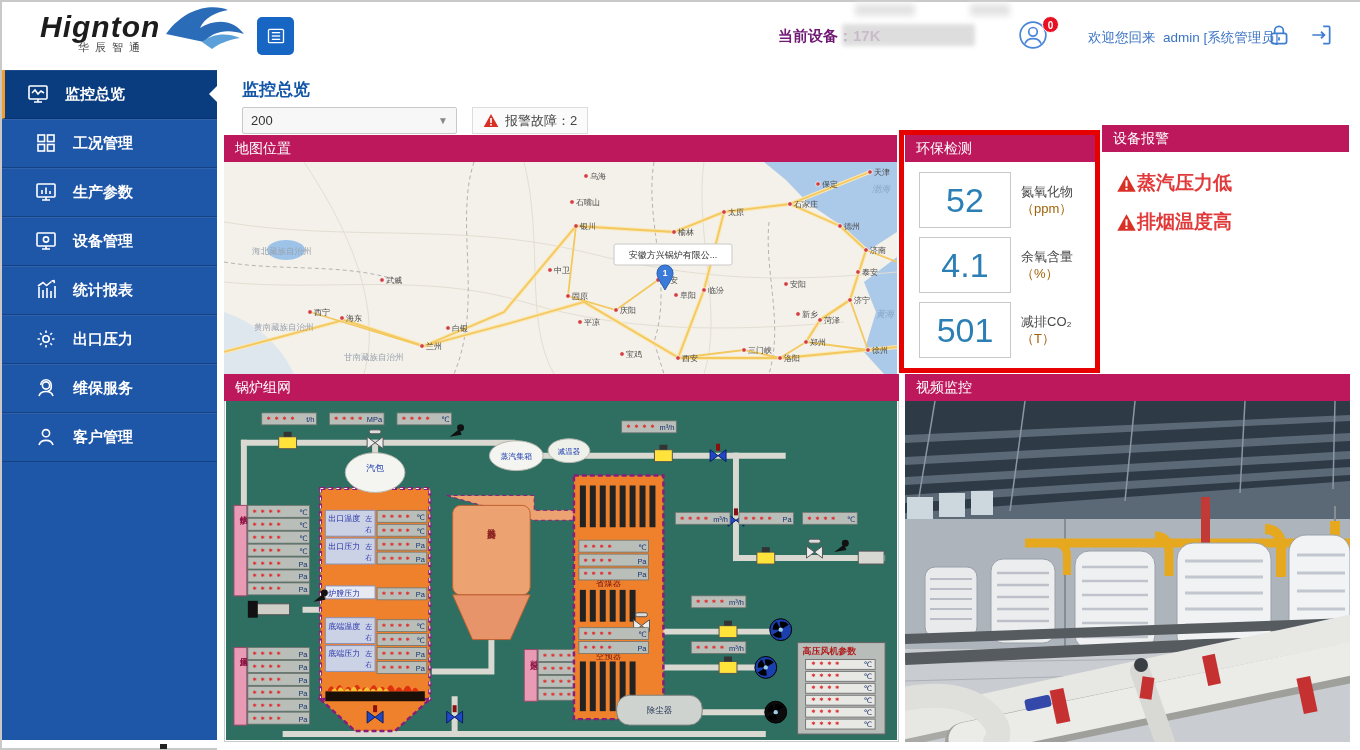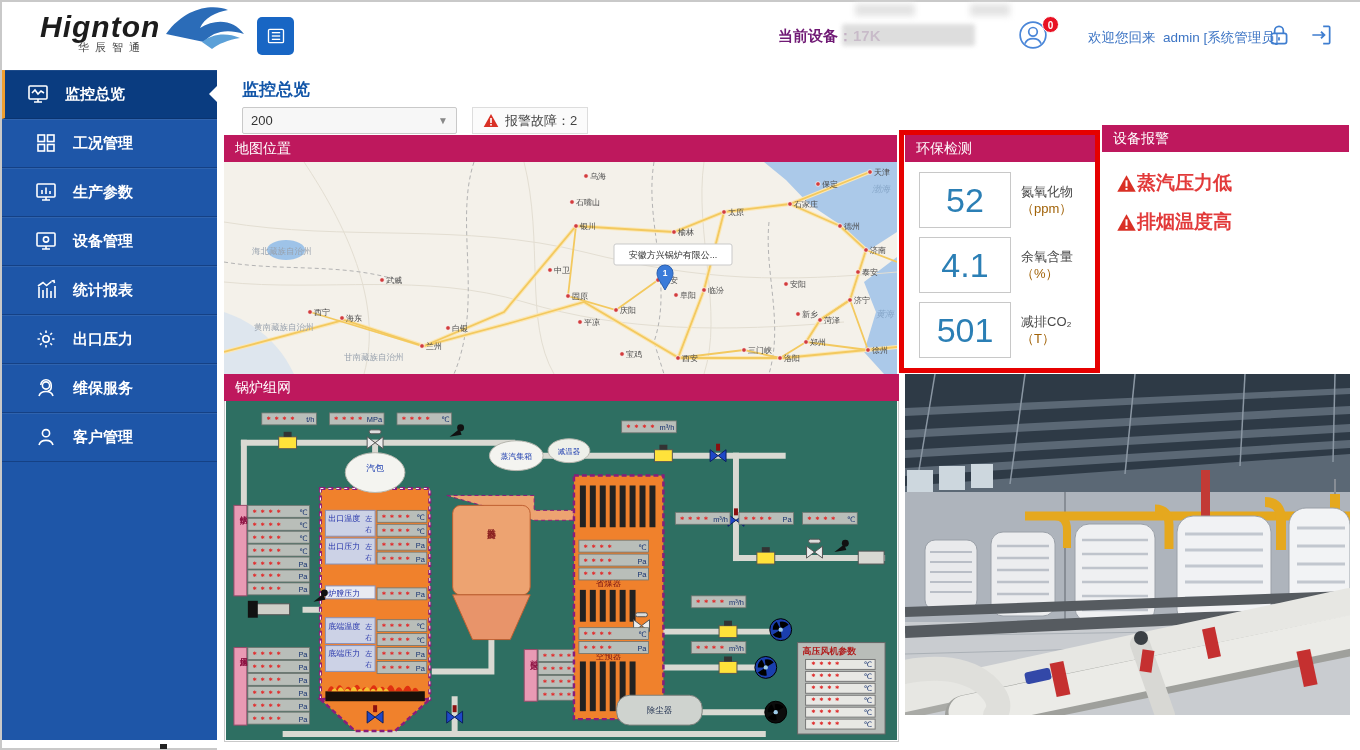--- a/index.html
+++ b/index.html
@@ -698,20 +698,21 @@
               <text x="200" y="257.5" text-anchor="end" class="g-unit">Pa</text>
               <rect x="152" y="262" width="50" height="12" fill="#b9beb9" stroke="#6f746f" stroke-width="0.8"></rect>
               <text x="155" y="271.5" class="stars">＊＊＊＊</text>
               <text x="200" y="271.5" text-anchor="end" class="g-unit">Pa</text>
             </g>
         </svg>
       </div>
     </div>
 
     <div class="panel video-panel">
+      <div class="panel-hd">视频监控</div>
       <div class="panel-bd video-bd">
         <svg width="445" height="341" viewBox="0 0 445 341">
 
           <rect width="445" height="140" fill="#5b6875"></rect>
           <g fill="#2e3a46">
             <polygon points="0,0 445,0 445,14 0,34"></polygon>
             <polygon points="0,42 445,20 445,32 0,56"></polygon>
             <polygon points="0,64 445,40 445,50 0,76"></polygon>
             <polygon points="0,84 445,58 445,66 0,94"></polygon>
             <polygon points="0,102 445,74 445,80 0,112"></polygon>

